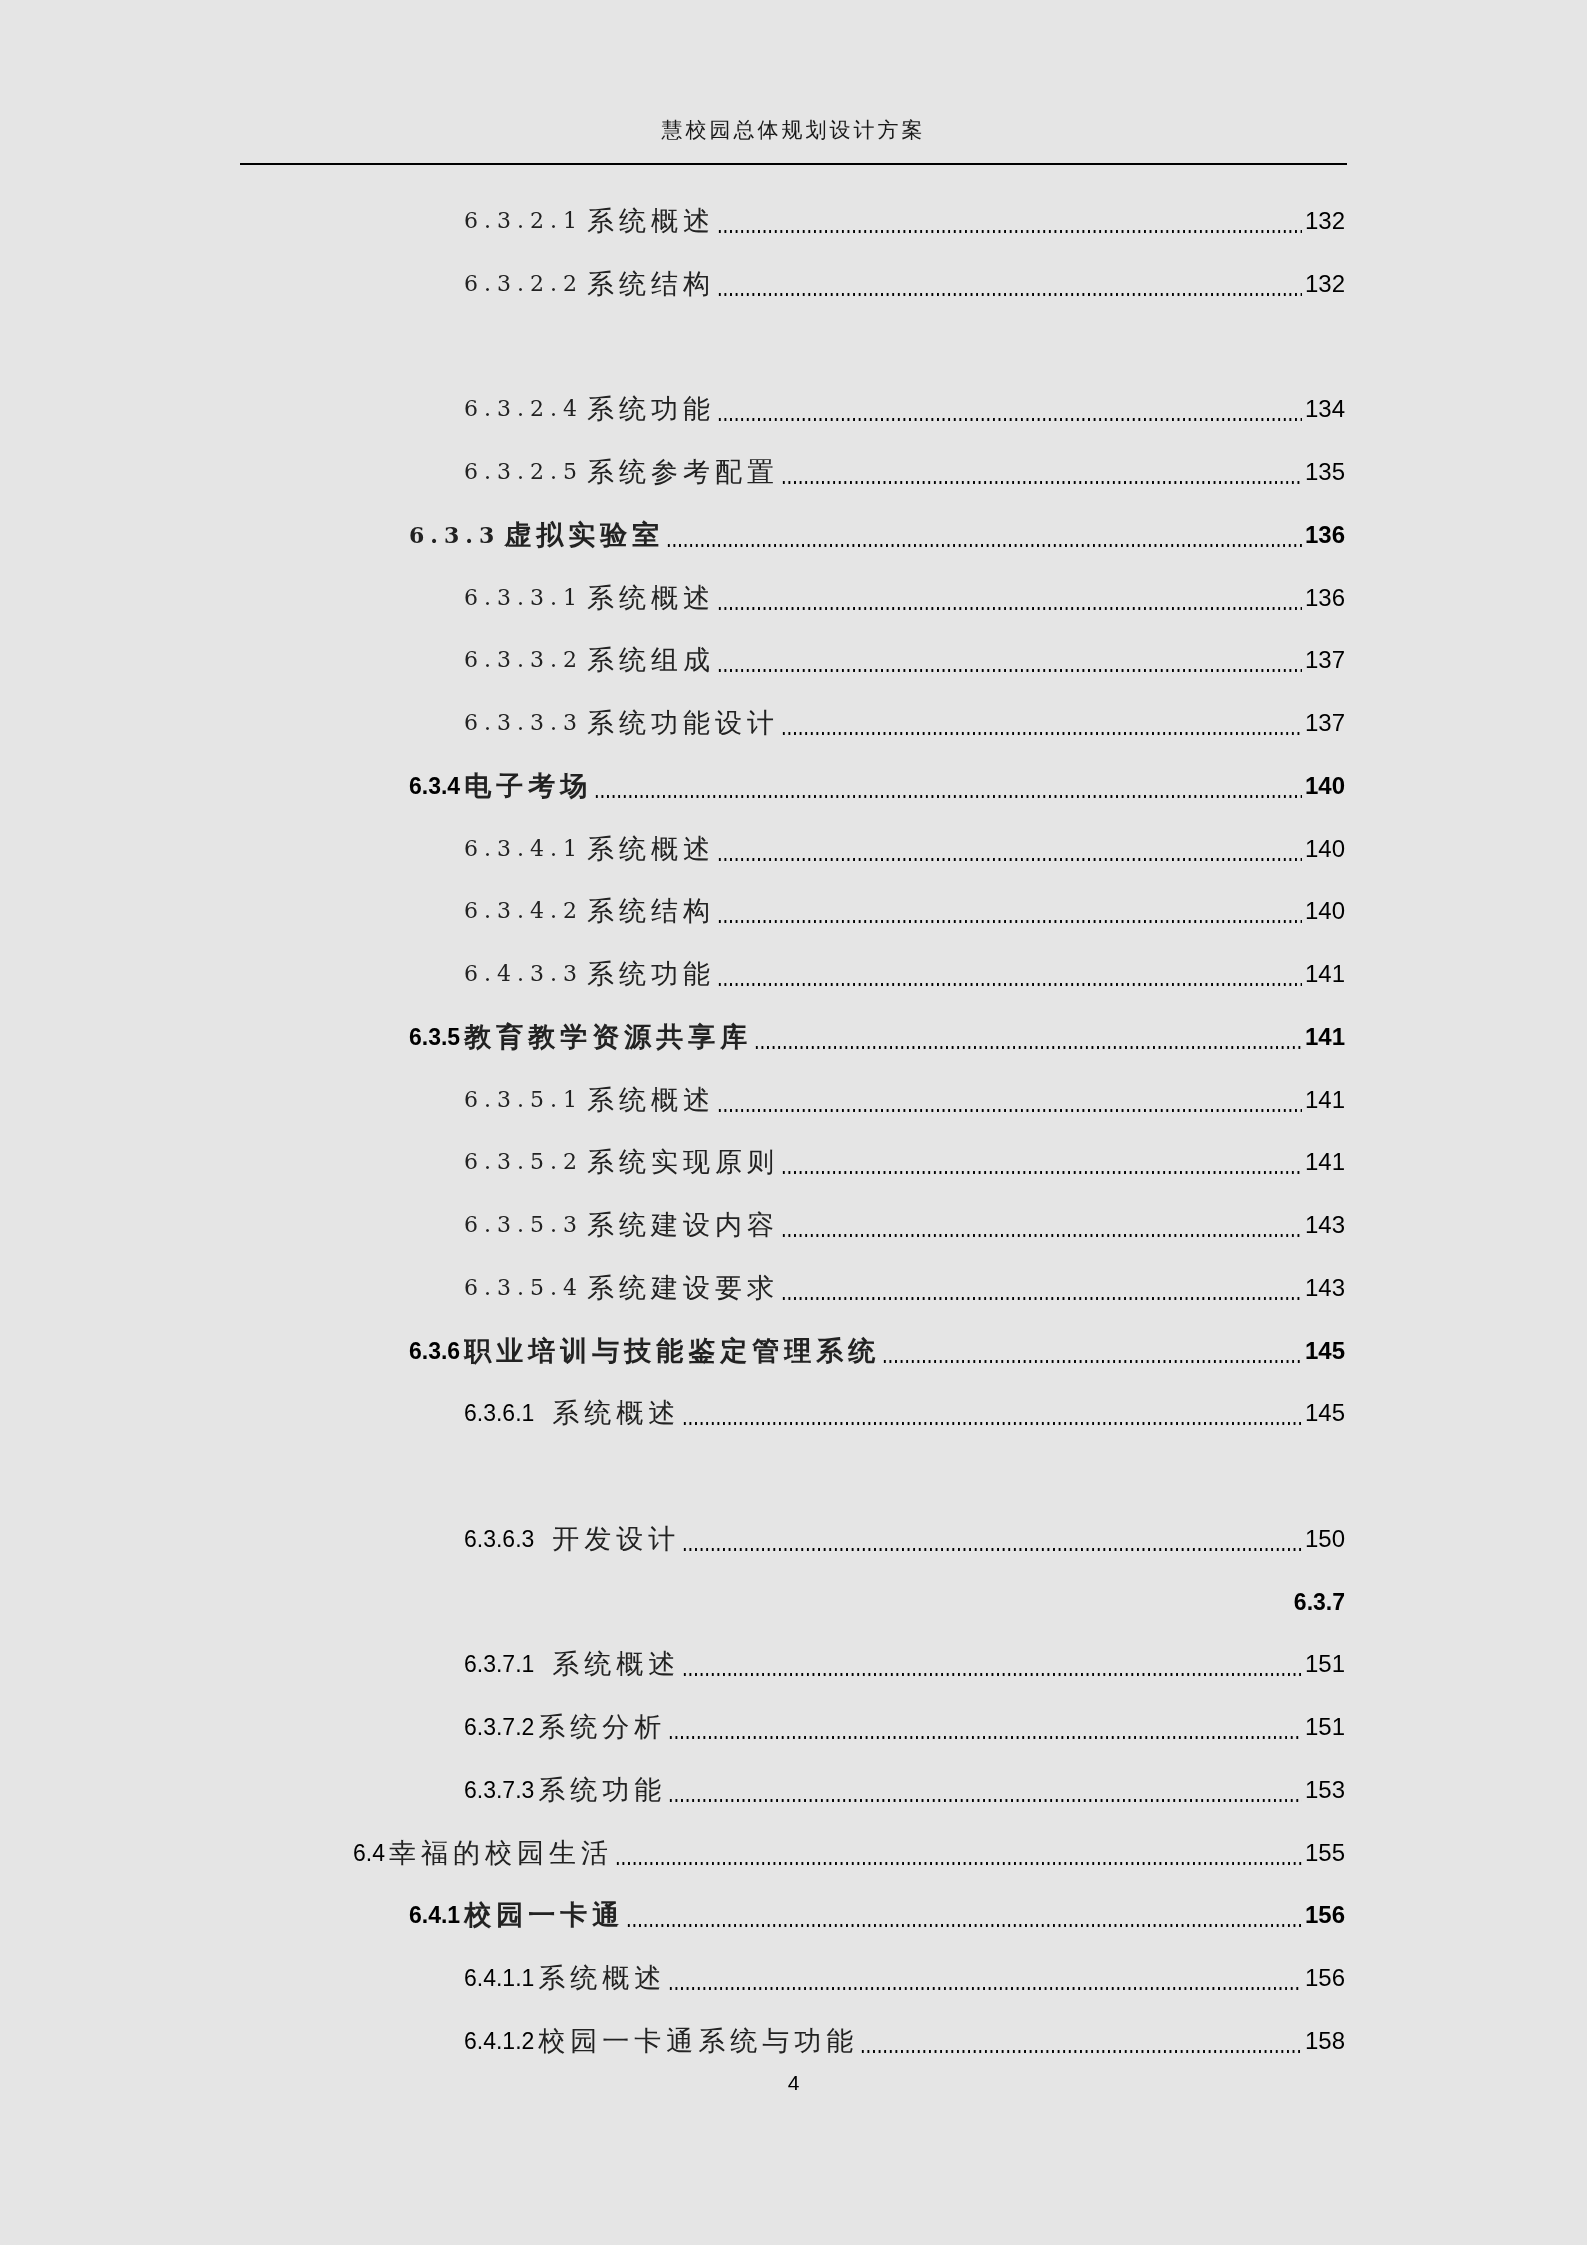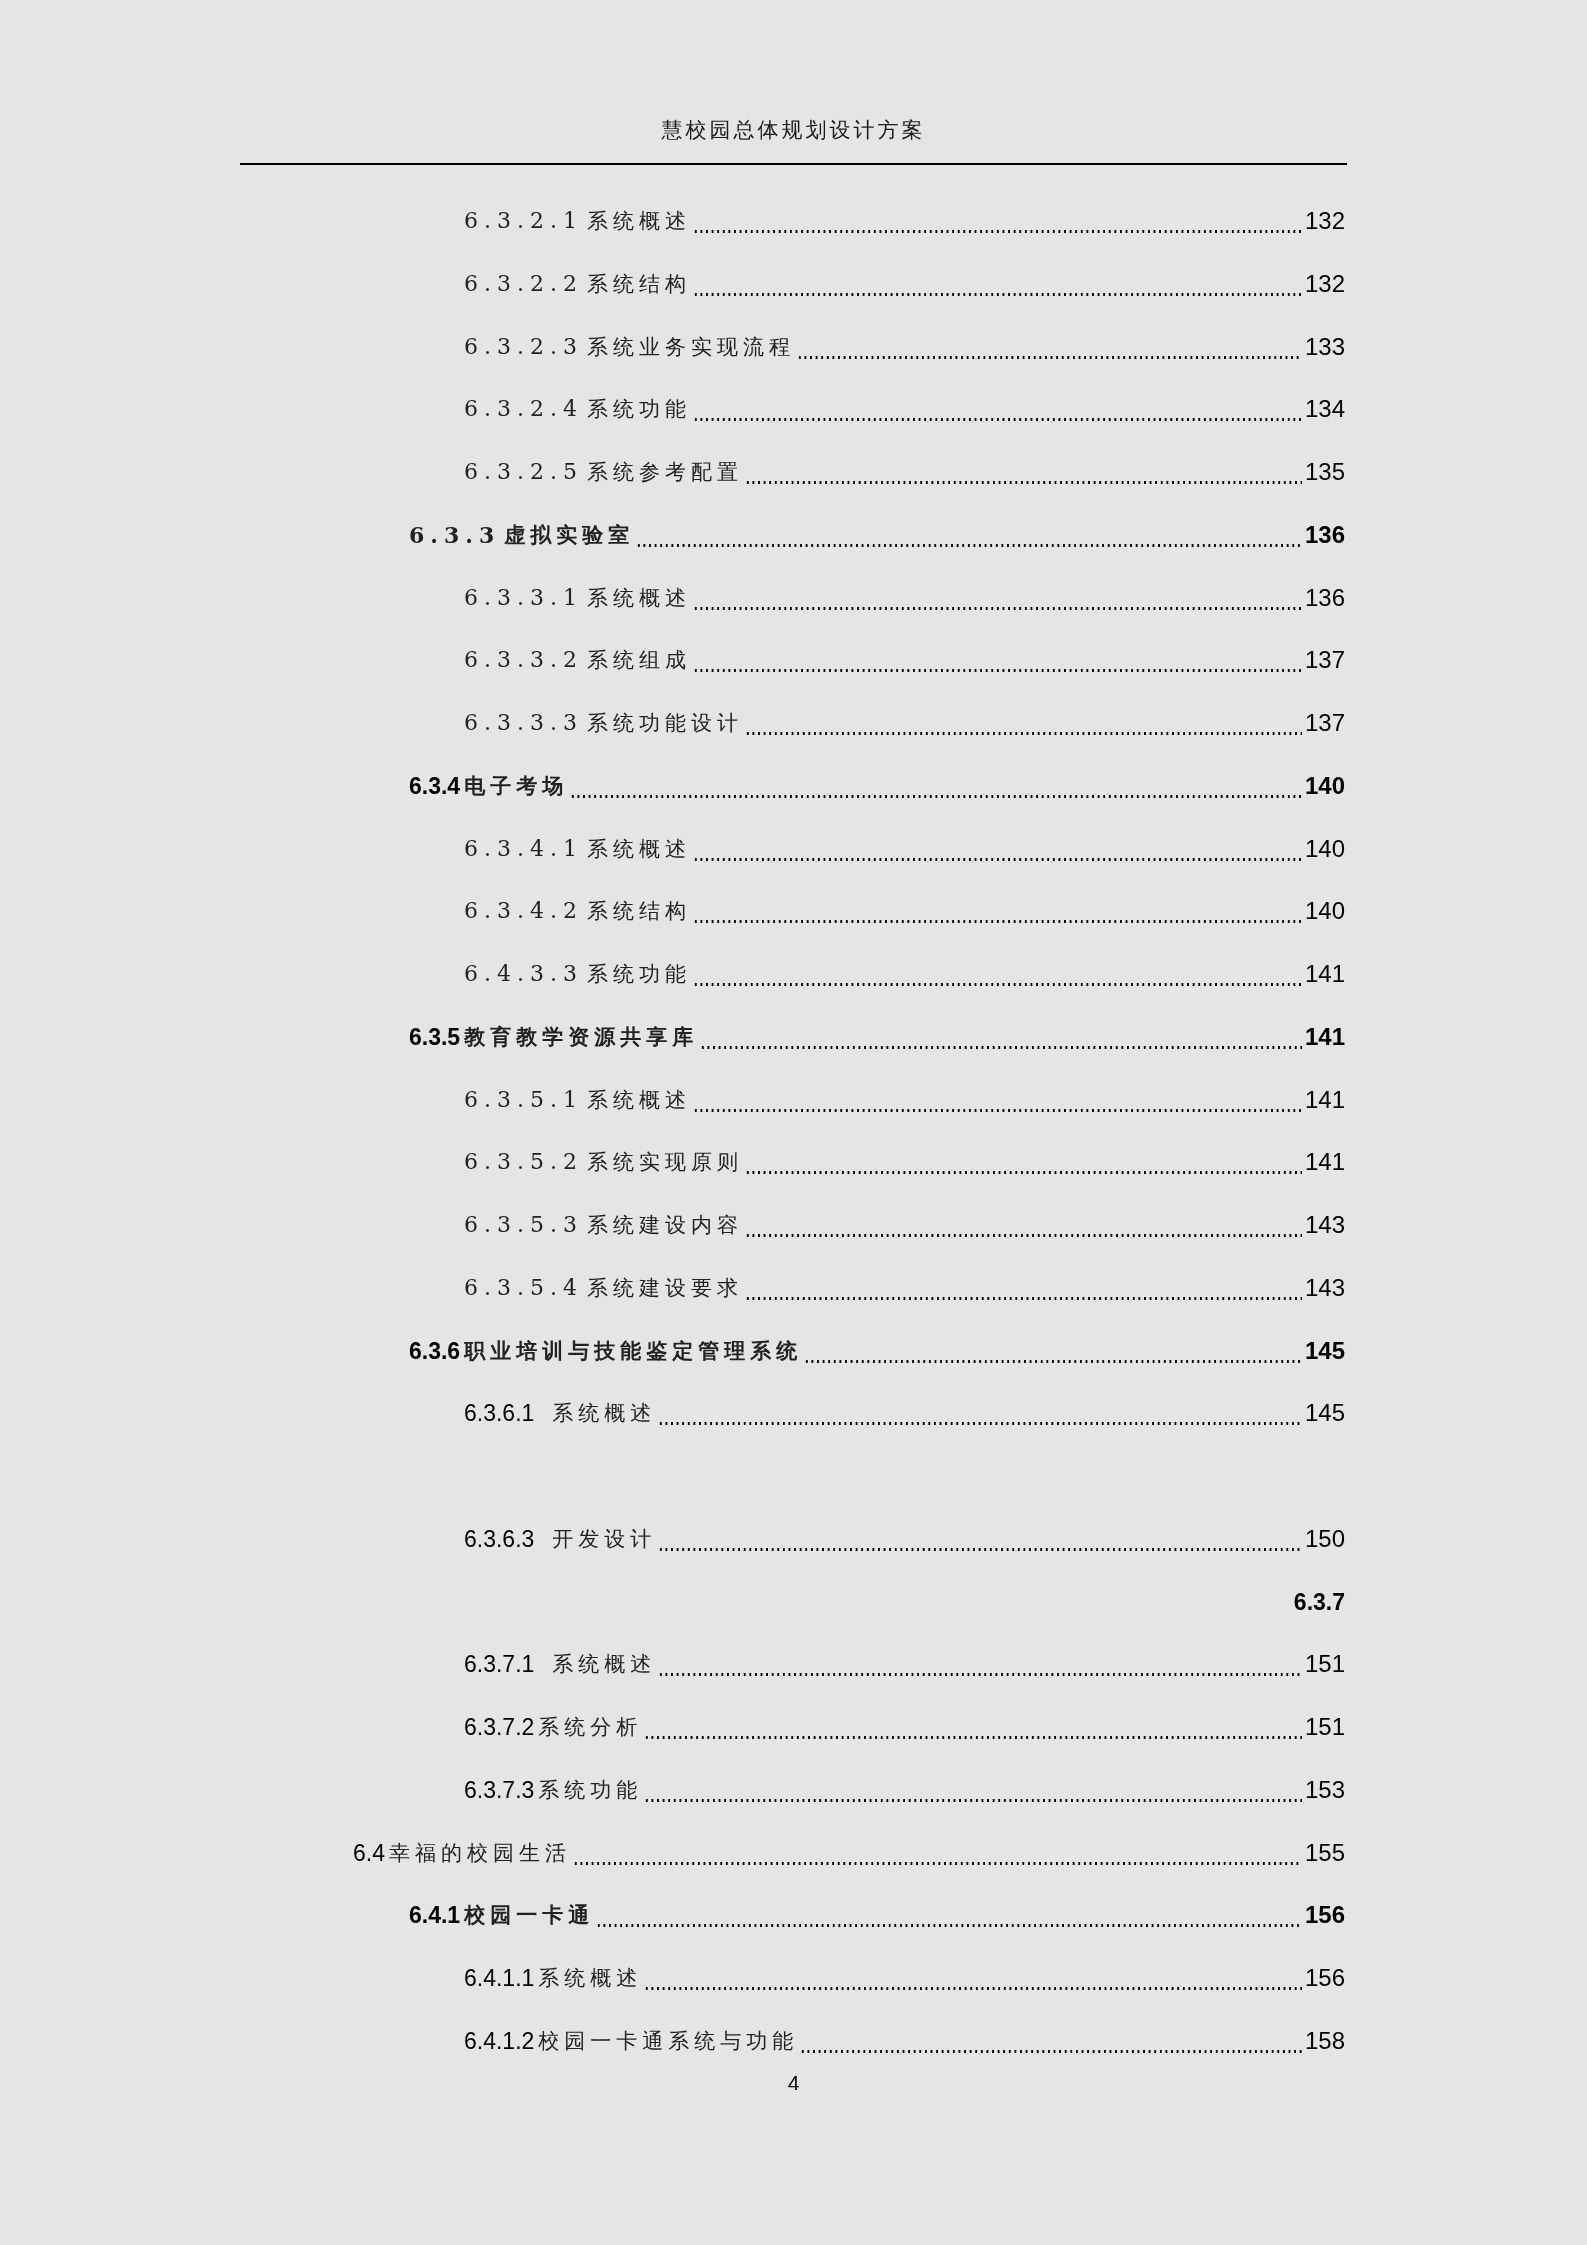--- a/index.html
+++ b/index.html
@@ -23,21 +23,21 @@
   .num-serif {
     font-family: "DejaVu Serif", serif; font-size: 22px; letter-spacing: 6px; color: #222;
     line-height: 32px; flex: 0 0 auto;
   }
   .num-sans {
     font-family: "Liberation Sans", sans-serif; font-size: 23px; color: #000;
     line-height: 32px; flex: 0 0 auto; letter-spacing: 0px;
   }
   .num-sans.wide { margin-right: 14px; }
   .title {
-    font-family: "DejaVu Sans", sans-serif; font-size: 21px; letter-spacing: 5px; color: #222;
+    font-family: "DejaVu Sans", sans-serif; font-size: 27px; letter-spacing: 5px; color: #222;
     line-height: 32px; flex: 0 0 auto; margin-left: 4px;
   }
   .leader {
     flex: 1 1 auto; height: 32px; margin: 0 3px 0 2px; overflow: hidden;
     background-image: radial-gradient(circle, #000 1.1px, transparent 1.4px);
     background-size: 5.6px 5px; background-repeat: repeat-x; background-position: 0 24px;
   }
   .pagenum {
     font-family: "Liberation Sans", sans-serif; font-size: 24px; color: #000;
     line-height: 32px; flex: 0 0 auto; text-align: right;
@@ -61,26 +61,20 @@
     <span class="title">系统概述</span>
     <span class="leader"></span>
     <span class="pagenum">132</span>
   </div>
       <div class="toc-row l4" style="top: 267.75px;">
     <span class="num num-serif">6.3.2.2</span>
     <span class="title">系统结构</span>
     <span class="leader"></span>
     <span class="pagenum">132</span>
   </div>
-      <div class="toc-row l4" style="top: 330.5px;">
-    <span class="num num-serif">6.3.2.3</span>
-    <span class="title">系统业务实现流程</span>
-    <span class="leader"></span>
-    <span class="pagenum">133</span>
-  </div>
       <div class="toc-row l4" style="top: 393.25px; justify-content: space-between;">
     <span class="num num-serif">6.3.2.4</span>
     <span class="title">系统功能</span>
     <span class="leader"></span>
     <span class="pagenum">134</span>
   </div>
       <div class="toc-row l4" style="top: 456px;">
     <span class="num num-serif">6.3.2.5</span>
     <span class="title">系统参考配置</span>
     <span class="leader"></span>

